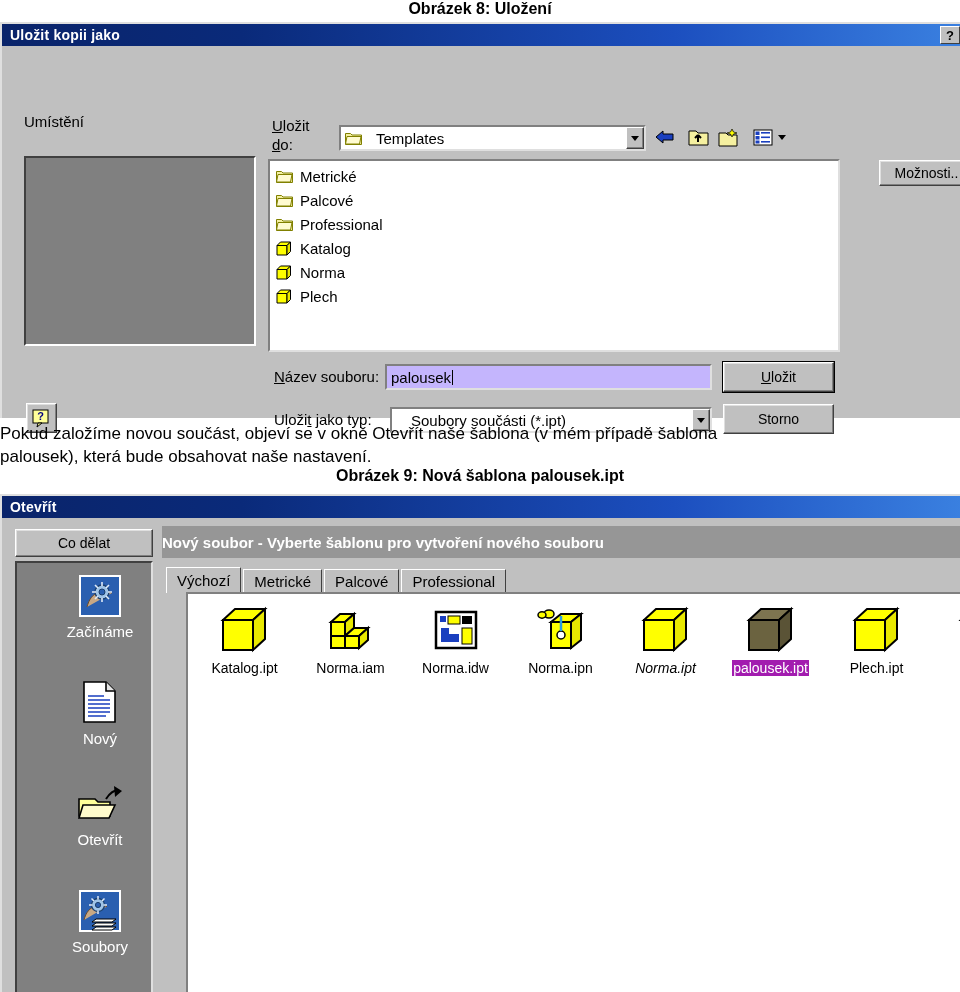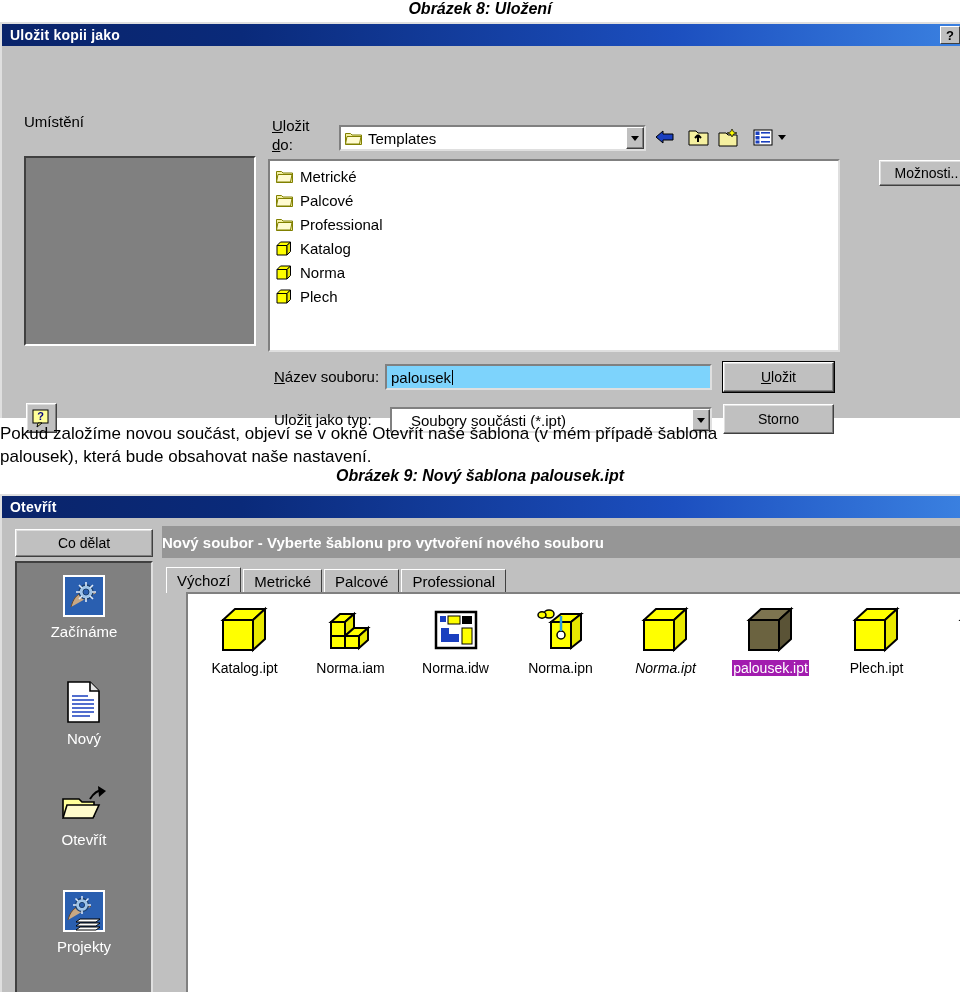--- a/index.html
+++ b/index.html
@@ -7,21 +7,20 @@
     margin: 0; padding: 0;
     width: 960px; height: 992px;
     background: #ffffff;
     font-family: "Liberation Sans", sans-serif;
     overflow: hidden;
   }
   .page { position: relative; width: 960px; height: 992px; background:#fff; }
 
   
   .caption {
-    font-style: italic;
     font-weight: bold;
     font-size: 16px;
     color: #000;
     text-align: center;
     font-family: "Liberation Sans", sans-serif;
   }
   #caption8 { position:absolute; left:0; top:0px; width:960px; height:20px; line-height:18px; }
   #caption9 { position:absolute; left:0; top:466px; width:960px; height:22px; line-height:20px; }
 
   .bodytext {
@@ -99,21 +98,21 @@
   #lbl-ulozit-do { position:absolute; left:270px; top:70px; width:62px; font-size:15px; line-height:19px; color:#000; }
   #lbl-ulozit-do u { text-decoration: underline; }
 
   #combo-savein {
     position:absolute; left:337px; top:79px; width:307px; height:26px;
     background:#fff;
     border-top:2px solid #808080; border-left:2px solid #808080;
     border-right:2px solid #dfdfdf; border-bottom:2px solid #dfdfdf;
     display:flex; align-items:center;
   }
-  #combo-savein .val { flex:1; font-size:15px; padding-left:4px; display:flex; align-items:center; gap:6px; }
+  #combo-savein .val { flex:1; font-size:15px; padding-left:4px; display:flex; align-items:center; gap:14px; }
   #combo-savein .combo-arrow { height:22px; margin-right:0px; }
 
   .tbicon { position:absolute; top:79px; width:26px; height:24px; display:flex; align-items:center; justify-content:center; }
 
   #filelist {
     position:absolute; left:266px; top:113px; width:572px; height:193px;
     background:#fff;
     border-top:2px solid #808080; border-left:2px solid #808080;
     border-right:2px solid #dfdfdf; border-bottom:2px solid #dfdfdf;
     padding:3px 0 0 6px;
@@ -122,21 +121,21 @@
 
   #btn-moznosti { position:absolute; left:877px; top:114px; width:95px; height:26px; }
 
   #btn-help1 {
     position:absolute; left:24px; top:357px; width:31px; height:30px;
   }
 
   #lbl-nazev { position:absolute; left:272px; top:322px; font-size:15px; }
   #in-nazev {
     position:absolute; left:383px; top:318px; width:327px; height:26px;
-    background:#7dd3fc;
+    background:#c4b5fd;
     border-top:2px solid #808080; border-left:2px solid #808080;
     border-right:2px solid #dfdfdf; border-bottom:2px solid #dfdfdf;
     display:flex; align-items:center; padding-left:4px; font-size:15px;
   }
   .caret { display:inline-block; width:1px; height:15px; background:#000; margin-left:1px; }
 
   #lbl-typ { position:absolute; left:272px; top:365px; font-size:15px; }
   #in-typ {
     position:absolute; left:388px; top:361px; width:322px; height:26px;
     background:#fff;
@@ -159,21 +158,21 @@
     background:#c0c0c0;
   }
   #btn-codelat { position:absolute; left:13px; top:11px; width:138px; height:28px; }
   #sidelist {
     position:absolute; left:13px; top:43px; width:138px; height:433px;
     background:#808080;
     border-top:2px solid #404040; border-left:2px solid #404040;
     border-right:2px solid #dfdfdf; border-bottom:2px solid #dfdfdf;
   }
   .sideitem {
-    position:absolute; left:0; width:134px;
+    position:absolute; left:16px; width:134px;
     display:flex; flex-direction:column; align-items:center; gap:6px;
   }
   .sideitem .lbl { color:#fff; font-size:15px; }
 
   #d2-main { position:absolute; left:160px; top:8px; width:800px; height:468px; }
   #d2-header {
     position:absolute; left:0; top:0; width:800px; height:32px;
     background:#969696;
     display:flex; align-items:center;
     color:#fff; font-weight:bold; font-size:15px;
@@ -364,21 +363,21 @@
       <div class="btn default" id="btn-ulozit"><u>U</u>ložit</div>
       <div class="btn" id="btn-storno">Storno</div>
     </div>
   </div>
 
   <div class="bodytext">
     <div>Pokud založíme novou součást, objeví se v okně Otevřít naše šablona (v mém případě šablona</div>
     <div>palousek), která bude obsahovat naše nastavení.</div>
   </div>
 
-  <div class="caption" id="caption9">Obrázek 9: Nový šablona palousek.ipt</div>
+  <div class="caption" id="caption9">Obrázek 9: Nová šablona palousek.ipt</div>
 
   <div class="dlg" id="dlg2">
     <div class="titlebar">
       <span class="tbtext">Otevřít</span>
     </div>
 
     <div class="body">
 
       <div id="d2-sidepanel"></div>
       <div class="btn" id="btn-codelat">Co dělat</div>
@@ -429,21 +428,21 @@
               <rect x="1" y="1" width="40" height="40" fill="#2a5fb0" stroke="#fff" stroke-width="2"></rect>
               <path d="M5 30c2-8 6-12 11-14 4-1.5 8-1 12 0.5" fill="#c8a884" stroke="#6b4a2a" stroke-width="1"></path>
               <circle cx="19" cy="15" r="6.5" fill="#9fc4e8" stroke="#1b3f6d" stroke-width="1.3"></circle>
               <circle cx="19" cy="15" r="2.6" fill="#2a5fb0" stroke="#1b3f6d"></circle>
               <path d="M19 6v3.5M19 20.5V24M10 15h3.5M24.5 15H28M12.5 8.5l2.5 2.5M25.5 8.5L23 11" stroke="#dfeaf7" stroke-width="1.5"></path>
               <path d="M17 29h20l-4 3H13z" fill="#fff" stroke="#000"></path>
               <path d="M17 33h20l-4 3H13z" fill="#fff" stroke="#000"></path>
               <path d="M17 37h20l-4 3H13z" fill="#fff" stroke="#000"></path>
             </svg>
           </span>
-          <span class="lbl">Projekty</span>
+          <span class="lbl">Soubory</span>
         </div>
       </div>
 
       <div id="d2-main">
         <div id="d2-header">Nový soubor - Vyberte šablonu pro vytvoření nového souboru</div>
 
         <div id="tabstrip">
           <div class="tab active">Výchozí</div>
           <div class="tab">Metrické</div>
           <div class="tab">Palcové</div>

